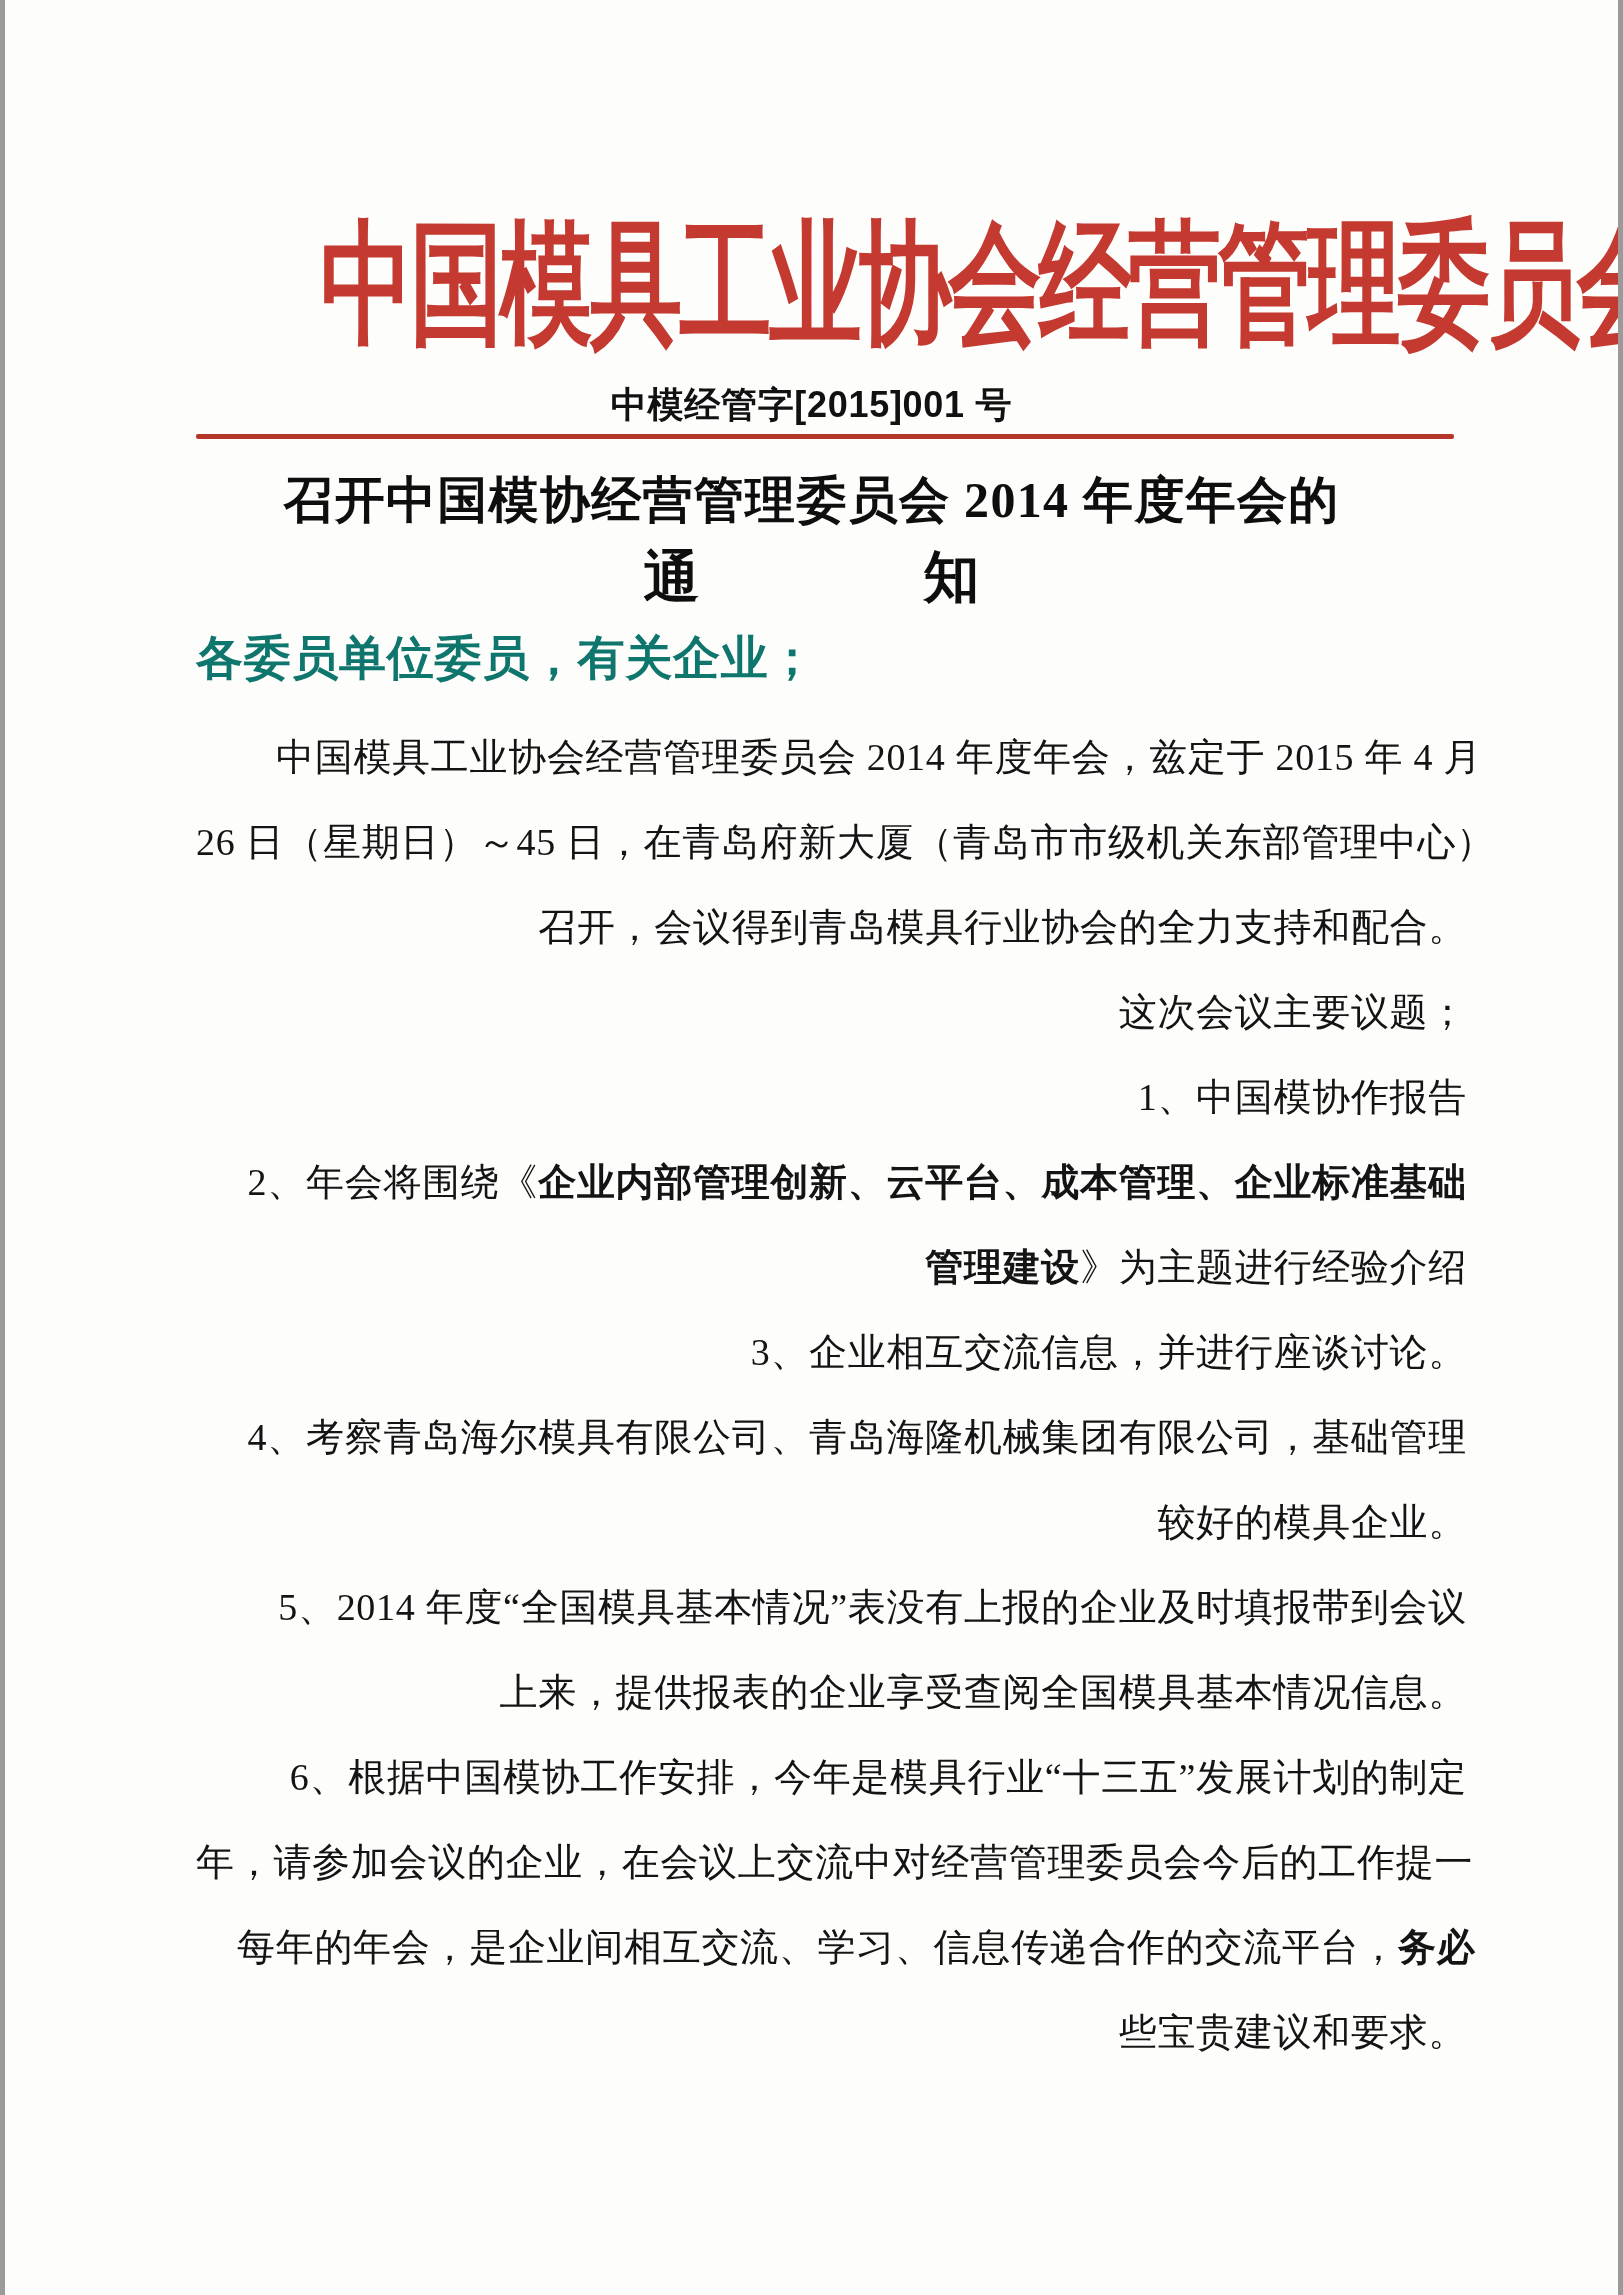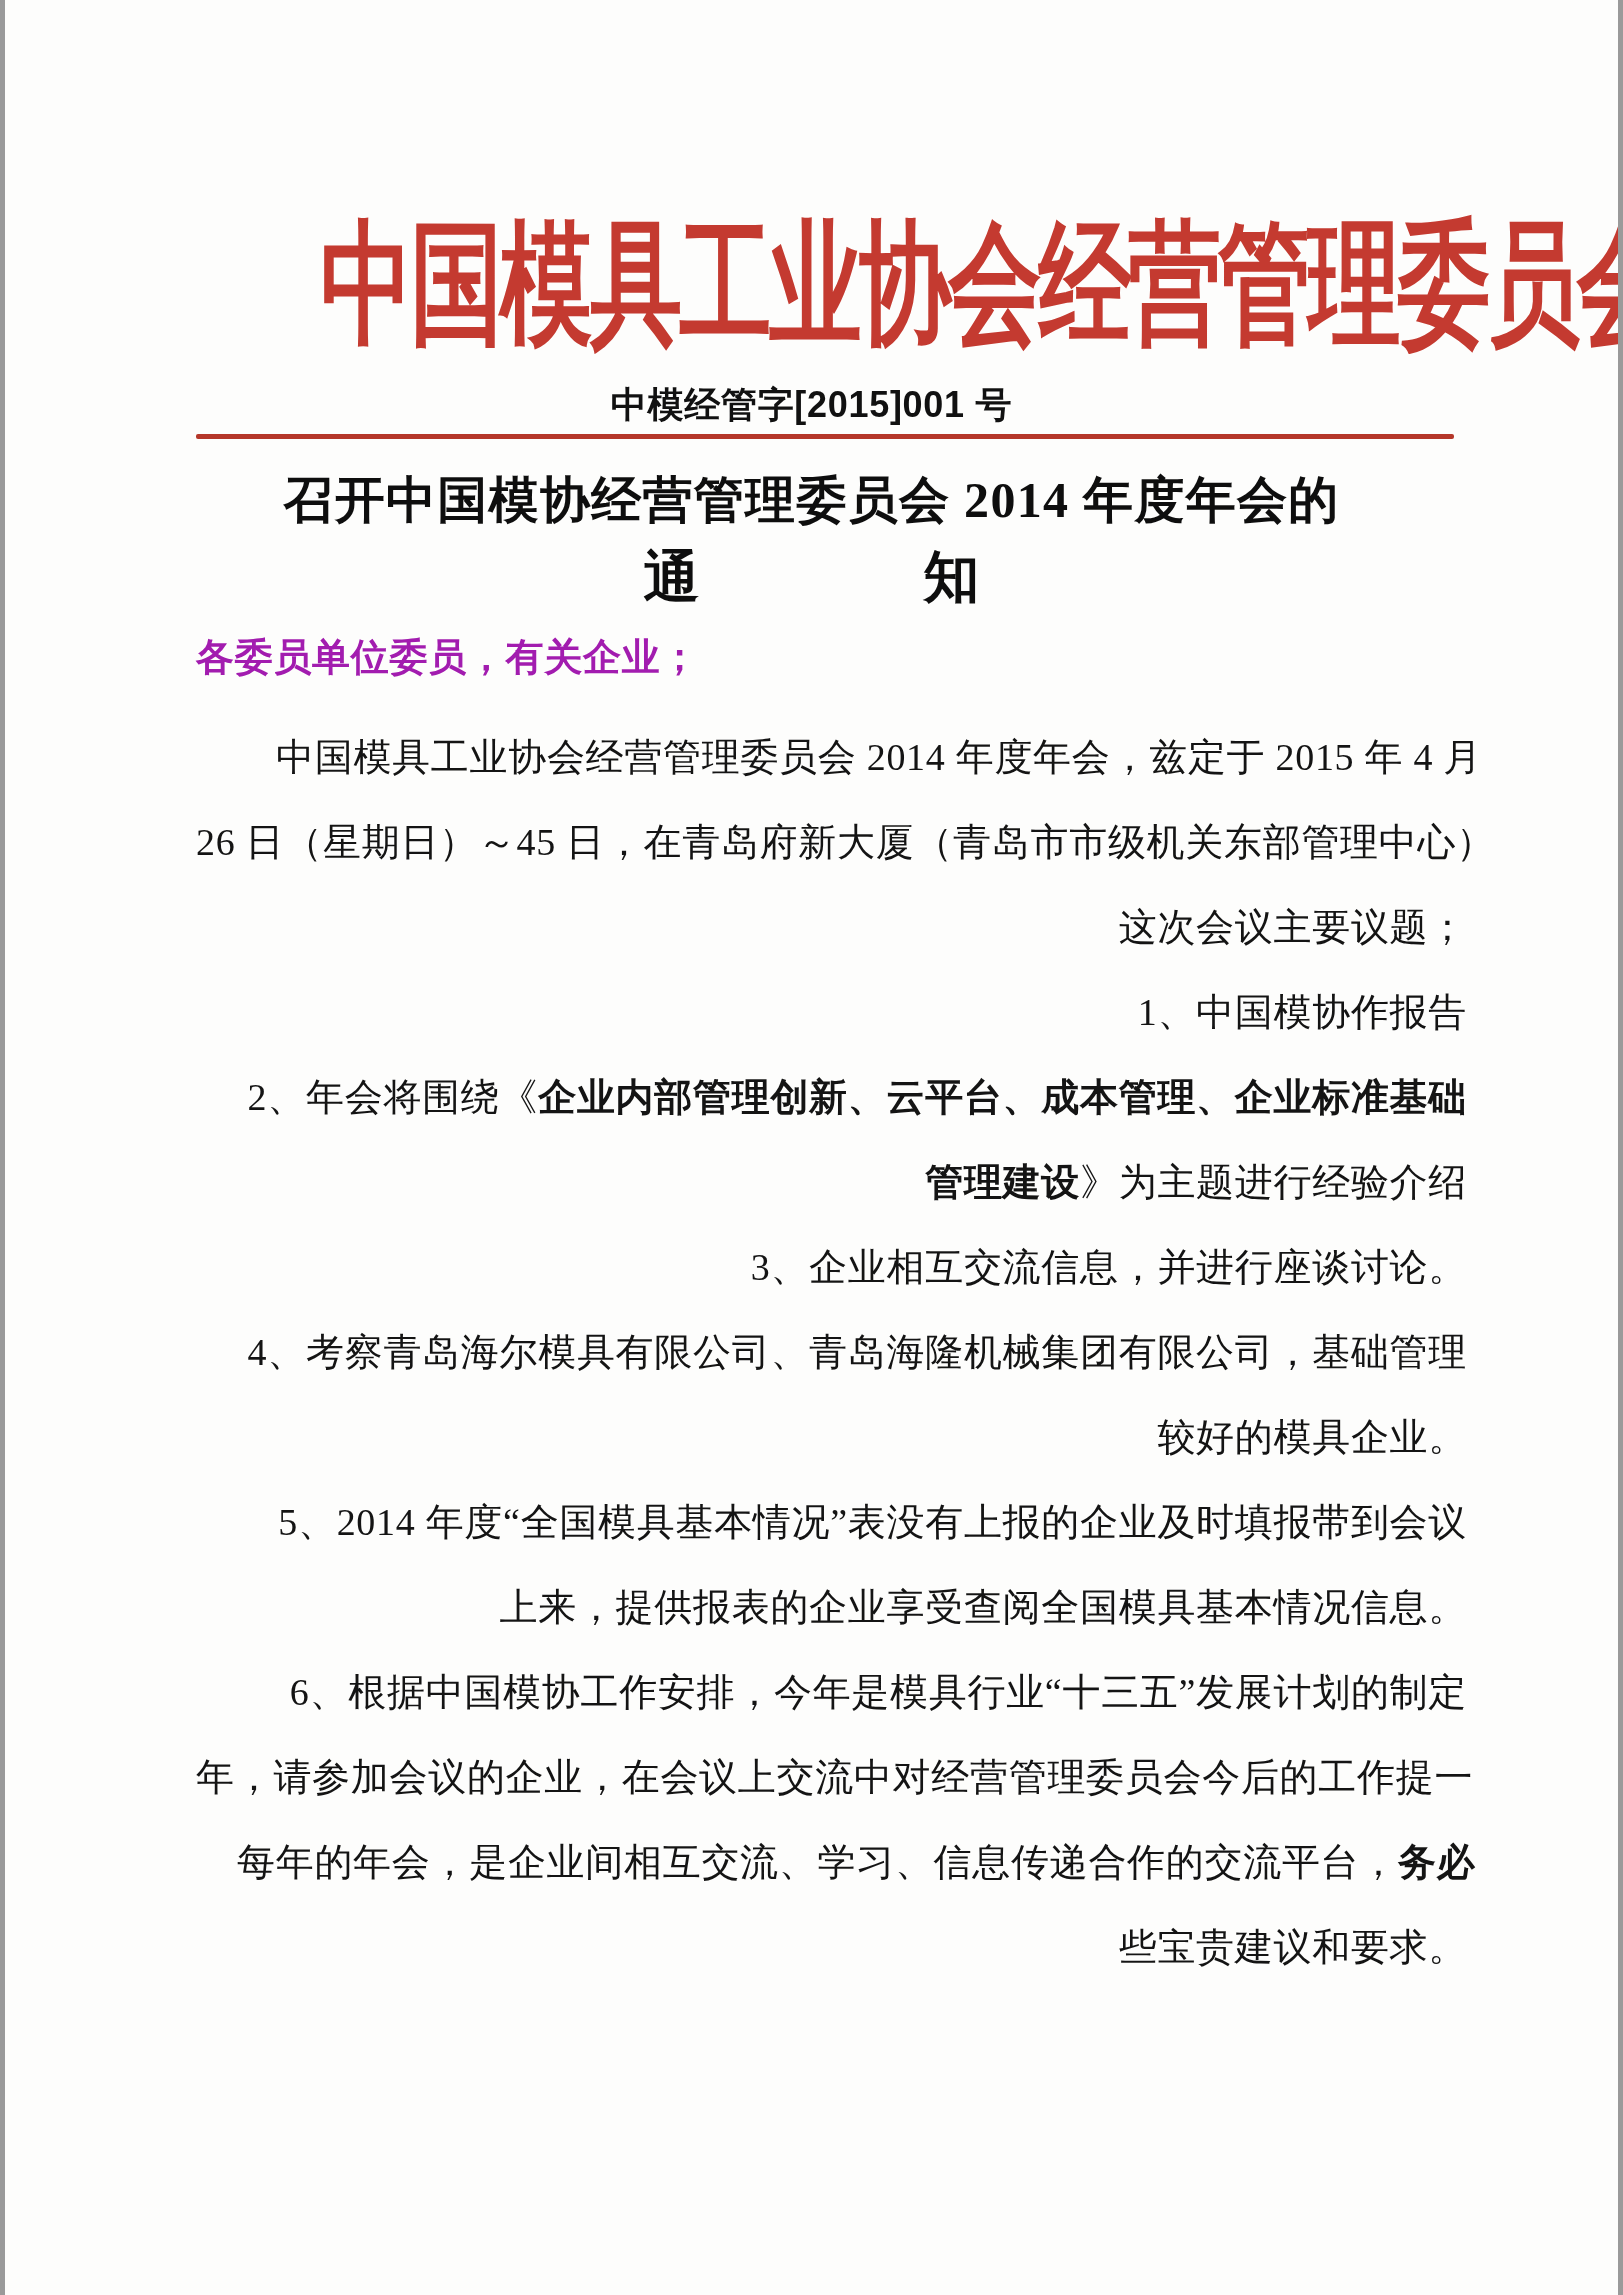--- a/index.html
+++ b/index.html
@@ -59,25 +59,25 @@
     text-align:center;
     font-size:56px;line-height:58px;
     font-weight:bold;
     color:#0e0e0e;
     white-space:pre;
     font-family:Liberation Mono, monospace;
   }
   
   .salutation{
     position:absolute;top:636px;left:191px;
-    font-size:38px;line-height:43px;
+    font-size:47px;line-height:43px;
     font-weight:bold;
     letter-spacing:0.7px;
     font-family:"Liberation Sans","DejaVu Sans",sans-serif;
-    color:#a21caf;
+    color:#0f766e;
   }
   
   .body-text{
     position:absolute;top:715px;left:191px;right:151px;
     font-size:38px;
     line-height:85px;
     color:#141414;
     letter-spacing:0.7px;
   }
   .body-line{white-space:nowrap;text-align:right;}
@@ -101,20 +101,21 @@
 
   <h1 class="title-line1">召开中国模协经营管理委员会 2014 年度年会的</h1>
 
   <div class="title-line2">通　　　　知</div>
 
   <div class="salutation">各委员单位委员，有关企业；</div>
 
   <div class="body-text" id="body-lines">
       <div class="body-line ind-2"><span>中国模具工业协会经营管理委员会 2014 年度年会，兹定于 2015 年 4 月</span></div>
       <div class="body-line ind-0"><span>26 日（星期日）～45 日，在青岛府新大厦（青岛市市级机关东部管理中心）</span></div>
+      <div class="body-line ind-0"><span>召开，会议得到青岛模具行业协会的全力支持和配合。</span></div>
       <div class="body-line ind-1"><span>这次会议主要议题；</span></div>
       <div class="body-line ind-1"><span>1、中国模协作报告</span></div>
       <div class="body-line ind-1"><span>2、年会将围绕《</span><span class="seg-bold">企业内部管理创新、云平台、成本管理、企业标准基础</span></div>
       <div class="body-line ind-0"><span class="seg-bold">管理建设</span><span>》为主题进行经验介绍</span></div>
       <div class="body-line ind-1"><span>3、企业相互交流信息，并进行座谈讨论。</span></div>
       <div class="body-line ind-1"><span>4、考察青岛海尔模具有限公司、青岛海隆机械集团有限公司，基础管理</span></div>
       <div class="body-line ind-0"><span>较好的模具企业。</span></div>
       <div class="body-line ind-1"><span>5、2014 年度“全国模具基本情况”表没有上报的企业及时填报带到会议</span></div>
       <div class="body-line ind-0"><span>上来，提供报表的企业享受查阅全国模具基本情况信息。</span></div>
       <div class="body-line ind-1"><span>6、根据中国模协工作安排，今年是模具行业“十三五”发展计划的制定</span></div>

